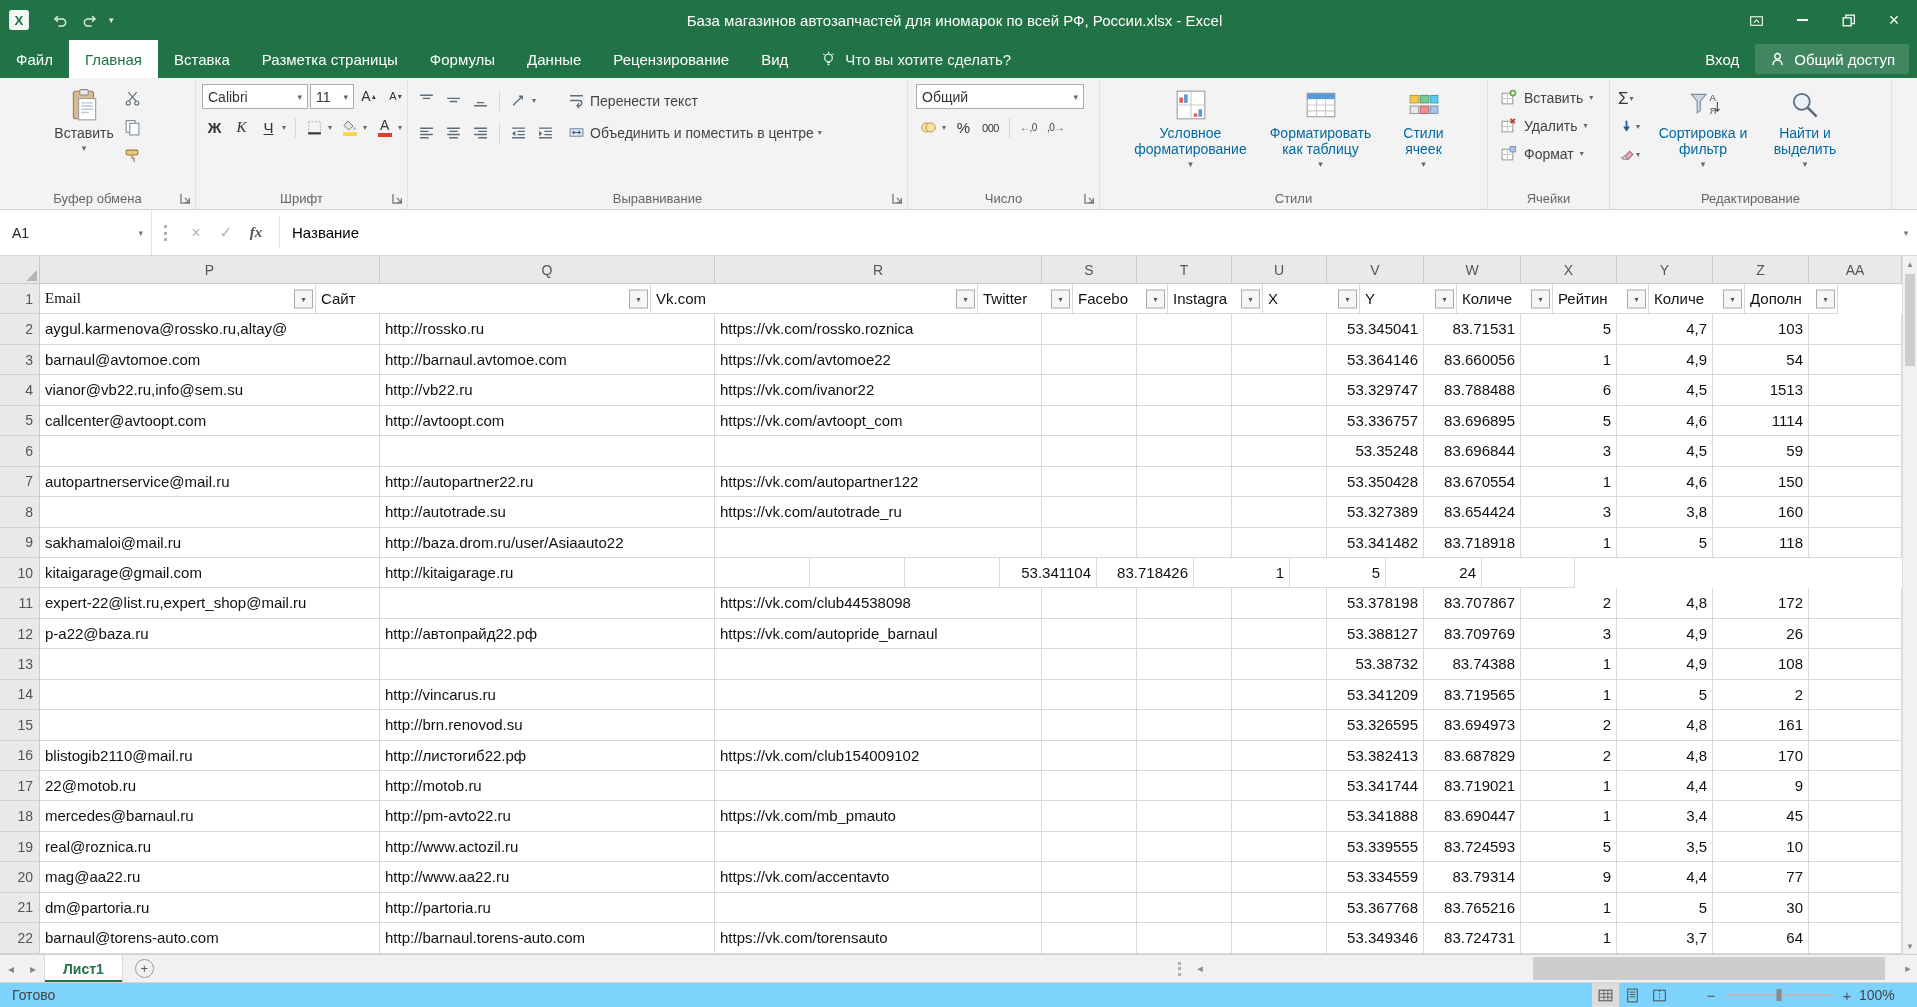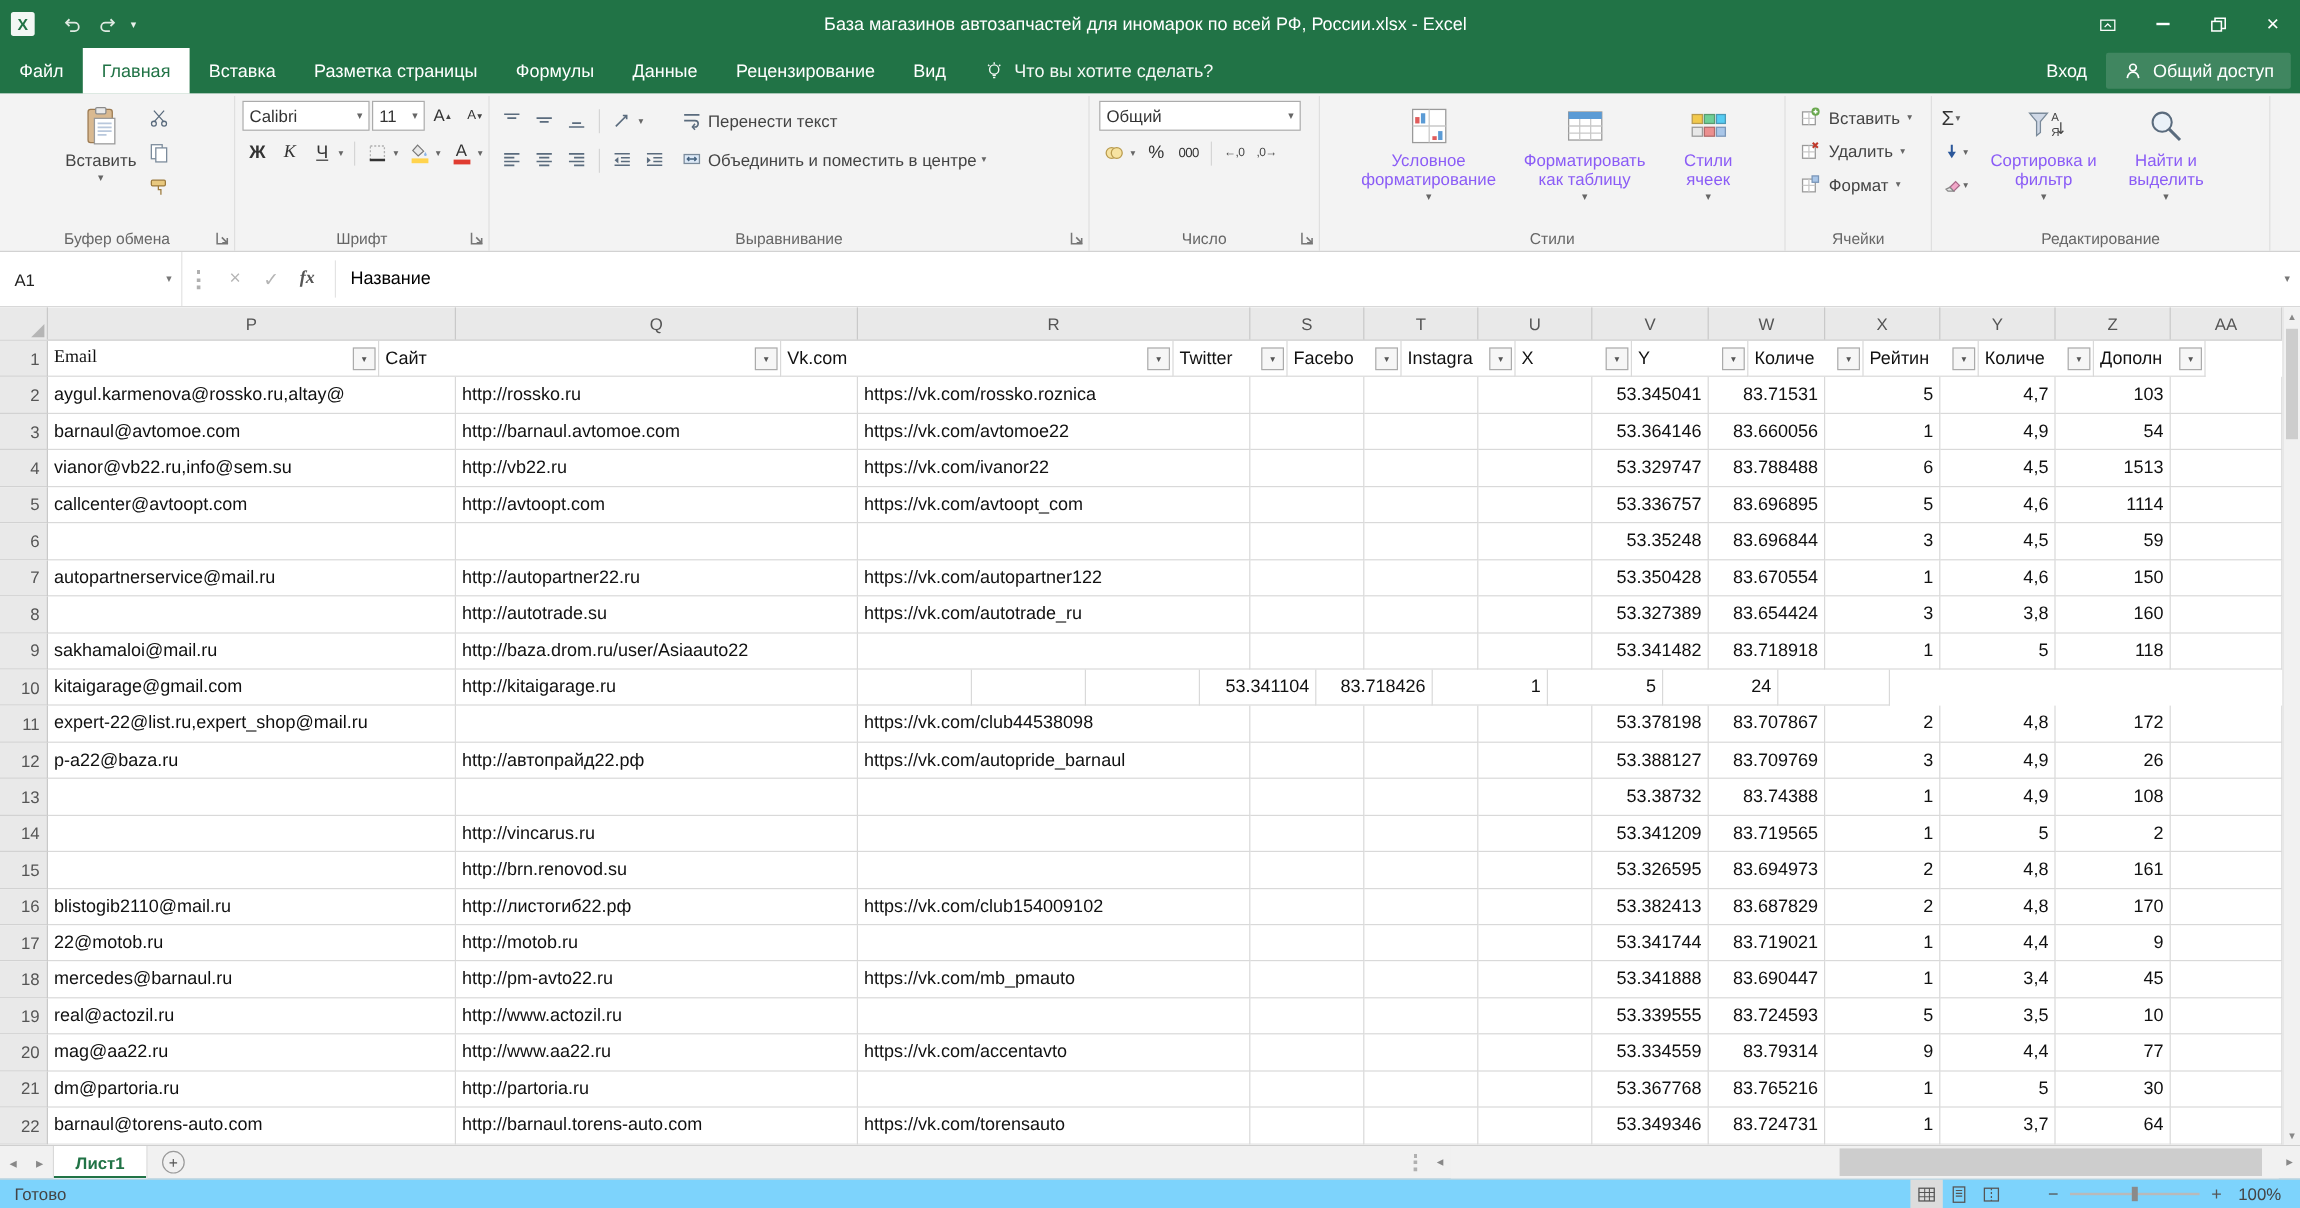--- a/index.html
+++ b/index.html
@@ -29,21 +29,21 @@
 
   
   #ribbon{height:132px;background:#f3f3f3;border-bottom:1px solid #d2d2d2;display:flex;padding-top:2px}
   .rg{position:relative;border-right:1px solid #dfdfdf;display:flex;flex-direction:column;padding:2px 2px 0;flex:none}
   .rg-c{flex:1;display:flex;align-items:flex-start;justify-content:center;gap:2px;padding:2px}
   .rg-c.col{flex-direction:column;align-items:flex-start;justify-content:flex-start;gap:6px;padding-left:8px}
   .rg-l{height:21px;display:flex;align-items:center;justify-content:center;font-size:13px;color:#666}
   .lnch{position:absolute;right:3px;bottom:4px;width:13px;height:13px}
   .bb{display:flex;flex-direction:column;align-items:center;justify-content:flex-start;gap:3px;padding:4px 4px 0}
   .bt{font-size:14px;color:#444}
-  .bt2{display:block;font-size:14px;line-height:16px;color:#8b5cf6;text-align:center;white-space:normal}
+  .bt2{display:block;font-size:14px;line-height:16px;color:#0369a1;text-align:center;white-space:normal}
   .dd{font-size:9px;color:#666;line-height:8px}
   .i32{width:34px;height:34px}
   .i16{width:17px;height:17px;flex:none}
   .mb{min-width:25px;height:25px;display:flex;align-items:center;justify-content:center;font-size:15px;color:#333}
   .dda{font-size:8px;color:#666;margin:0 3px 0 -1px}
   .cmb{background:#fff;border:1px solid #ababab;height:25px;display:flex;align-items:center;justify-content:space-between;padding:0 5px;font-size:14px;color:#333}
   .ca{font-size:9px;color:#666;margin-left:4px}
   .frow{display:flex;align-items:center;gap:2px}
   .minicol{display:flex;flex-direction:column;gap:4px;padding-top:2px}
   .vsep{width:1px;height:20px;background:#d5d5d5;margin:0 4px}
@@ -109,21 +109,21 @@
   
   #statusbar{height:25px;background:#7dd3fc;border-top:1px solid #d5d5d5;display:flex;align-items:center;font-size:14px;color:#444}
   .smode{padding-left:12px}
   .viewbtn{width:27px;height:100%;display:flex;align-items:center;justify-content:center}
   .viewbtn.active{background:#dcdcdc}
   .zoomout{margin-left:26px}
   .zoomout,.zoomin{width:24px;text-align:center;color:#555;font-size:15px}
   .ztrack{width:108px;height:2px;background:#b9b9b9;position:relative;margin:0 2px}
   .znotch{position:absolute;left:50%;top:-4px;width:1px;height:10px;background:#9a9a9a}
   .zthumb{position:absolute;left:50%;top:-5px;width:5px;height:12px;background:#8a8a8a;transform:translateX(-50%)}
-  .zlabel{width:58px;text-align:right;padding-right:16px}
+  .zlabel{width:58px;padding-right:16px}
 </style>
 </head>
 <body>
 
 <div id="titlebar">
   <div class="qat">
     <svg class="appicon" viewBox="0 0 20 20">
       <rect x="1" y="1" width="18" height="18" rx="2" fill="#ffffff" opacity="0.95"></rect>
       <text x="10" y="14.5" text-anchor="middle" font-size="12" font-weight="bold" fill="#217346">X</text>
     </svg>
@@ -836,21 +836,21 @@
           <div class="cell" style="width: 95px;"></div>
           <div class="cell num" style="width: 97px;">53.341888</div>
           <div class="cell num" style="width: 97px;">83.690447</div>
           <div class="cell num" style="width: 96px;">1</div>
           <div class="cell num" style="width: 96px;">3,4</div>
           <div class="cell num" style="width: 96px;">45</div>
           <div class="cell" style="width: 93px;"></div>
         </div>
         <div class="grow">
           <div class="rownum">19</div>
-          <div class="cell" style="width: 340px;">real@actozil.ru</div>
+          <div class="cell" style="width: 340px;">real@roznica.ru</div>
           <div class="cell" style="width: 335px;">http://www.actozil.ru</div>
           <div class="cell" style="width: 327px;"></div>
           <div class="cell" style="width: 95px;"></div>
           <div class="cell" style="width: 95px;"></div>
           <div class="cell" style="width: 95px;"></div>
           <div class="cell num" style="width: 97px;">53.339555</div>
           <div class="cell num" style="width: 97px;">83.724593</div>
           <div class="cell num" style="width: 96px;">5</div>
           <div class="cell num" style="width: 96px;">3,5</div>
           <div class="cell num" style="width: 96px;">10</div>

